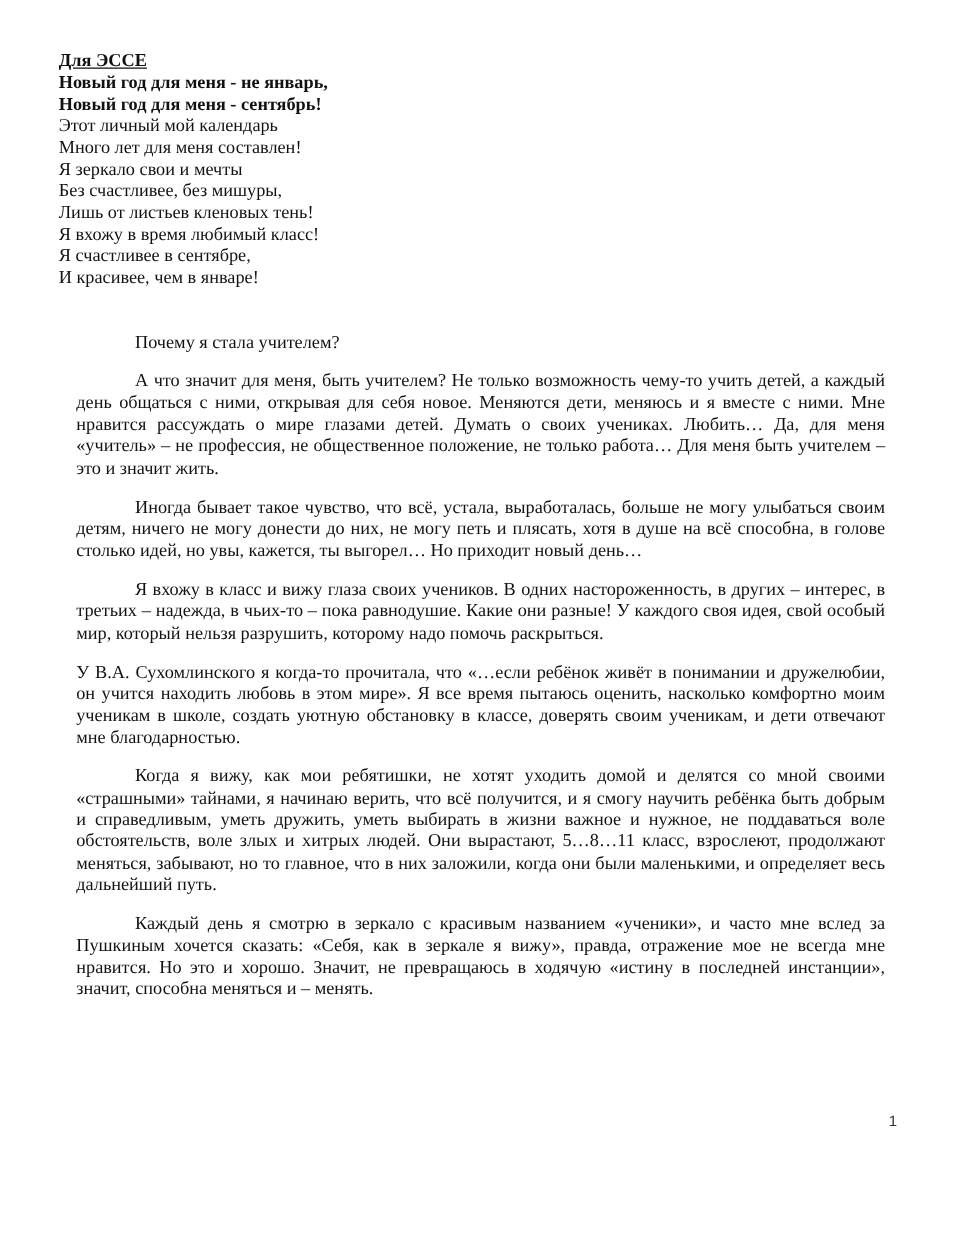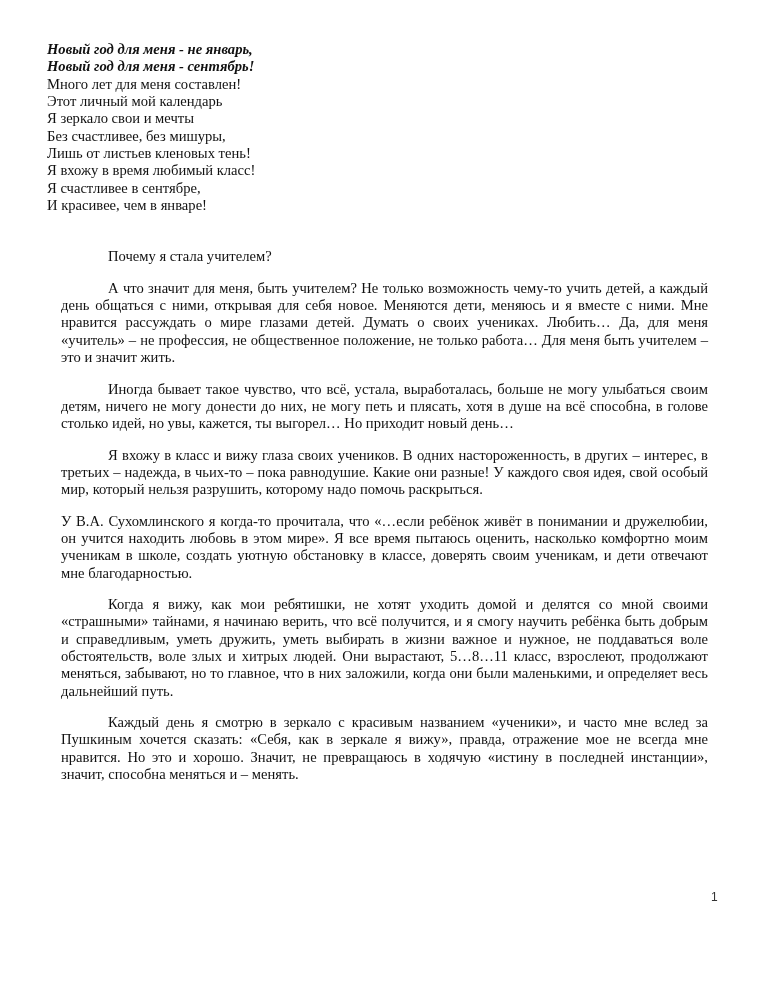--- a/index.html
+++ b/index.html
@@ -3,41 +3,42 @@
 <meta charset="utf-8">
 <style>
   html, body { margin: 0; padding: 0; background: #ffffff; }
   body { width: 768px; height: 994px; position: relative; overflow: hidden; }
   .page {
     position: absolute; left: 47px; top: 41px; width: 675px;
     font-family: "Liberation Serif", "DejaVu Serif", serif;
     font-size: 14.6px; line-height: 17.35px; color: #111111;
   }
   .title { font-weight: bold; text-decoration: underline; }
-  .bold { font-weight: bold; font-style: italic; }
+  .bold { font-weight: bold; }
   .verse-line { white-space: nowrap; }
   .gap { height: 20px; }
   .para { text-align: justify; text-indent: 47px; margin: 14px; }
   .para.noindent { text-indent: 0; }
   .pagenum {
     position: absolute; left: 711px; top: 890px;
     font-family: "Liberation Sans", "DejaVu Sans", sans-serif;
     font-size: 12px; color: #333333;
   }
 </style>
 </head>
 <body>
 
 <div class="page">
+  <div class="title">Для ЭССЕ</div>
 
   <div>
     <div class="verse-line bold">Новый год для меня - не январь,</div>
     <div class="verse-line bold">Новый год для меня - сентябрь!</div>
+    <div class="verse-line">Этот личный мой календарь</div>
     <div class="verse-line">Много лет для меня составлен!</div>
-    <div class="verse-line">Этот личный мой календарь</div>
     <div class="verse-line">Я зеркало свои и мечты</div>
     <div class="verse-line">Без счастливее, без мишуры,</div>
     <div class="verse-line">Лишь от листьев кленовых тень!</div>
     <div class="verse-line">Я вхожу в время любимый класс!</div>
     <div class="verse-line">Я счастливее в сентябре,</div>
     <div class="verse-line">И красивее, чем в январе!</div>
   </div>
 
   <div class="gap"></div>
 

